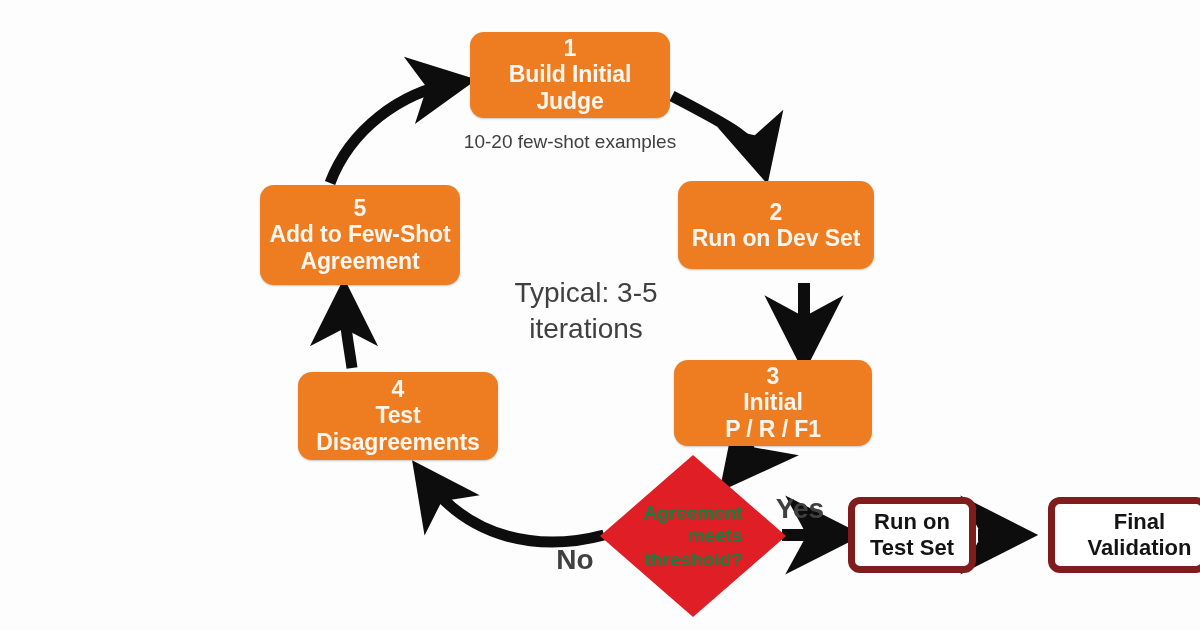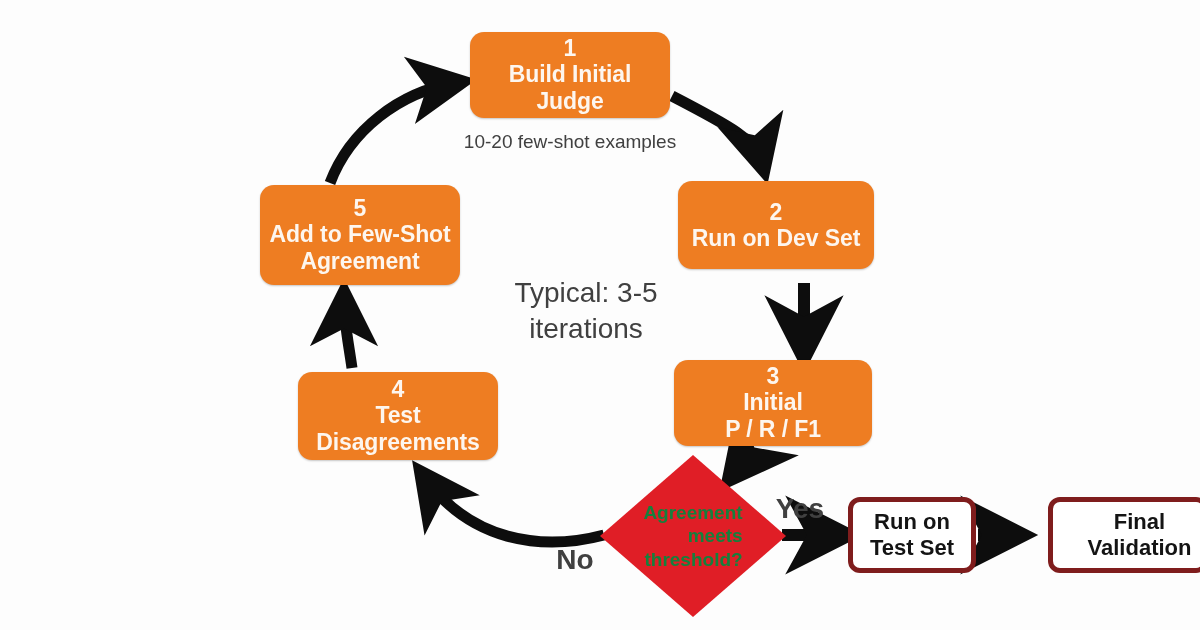--- a/index.html
+++ b/index.html
@@ -83,21 +83,21 @@
     line-height: 1.22;
     text-align: right;
     white-space: pre-line;
   }
 
   
   .outline-box {
     position: absolute;
     box-sizing: border-box;
     background: #ffffff;
-    border: 5px solid #7f1d1d;
+    border: 7px solid #7f1d1d;
     border-radius: 12px;
     display: flex;
     align-items: center;
     justify-content: center;
     color: #141414;
     font-size: 22px;
     font-weight: bold;
     line-height: 1.2;
     text-align: center;
     white-space: pre-line;

